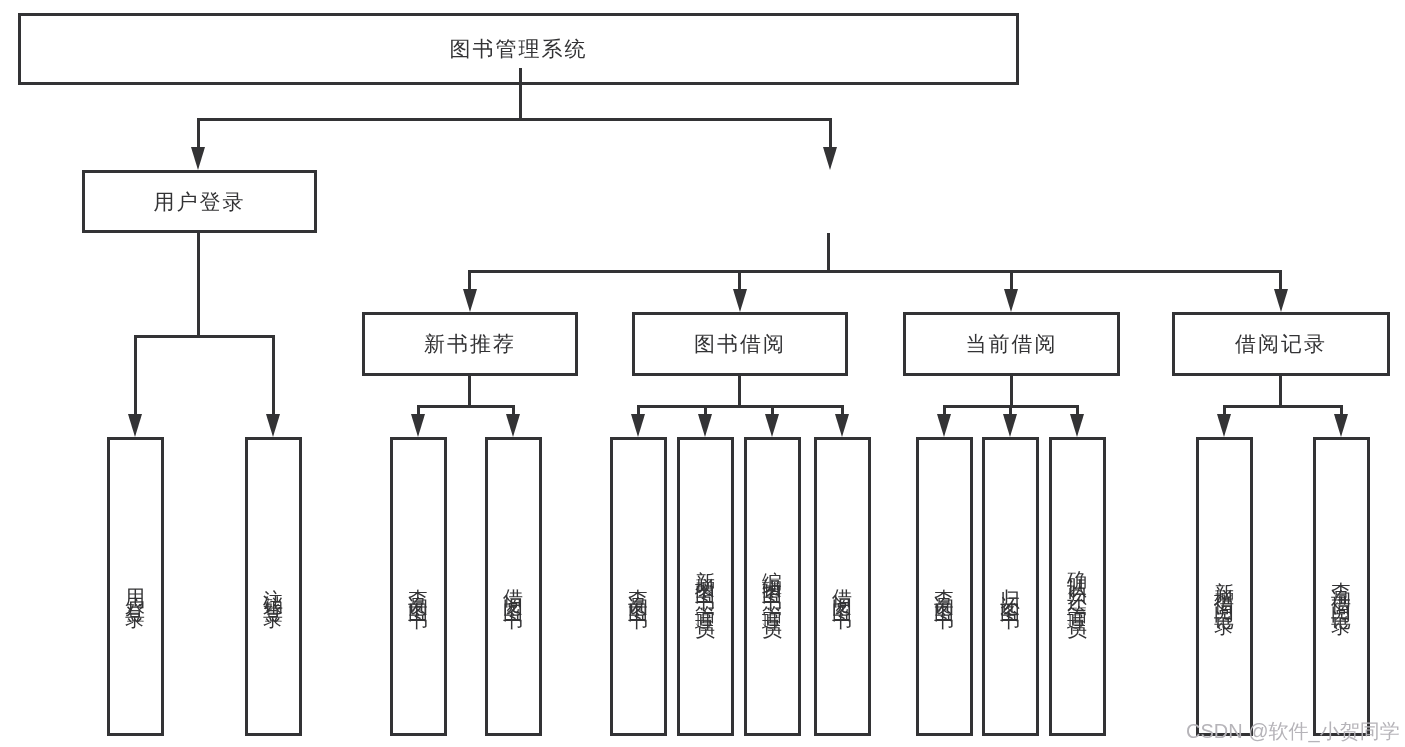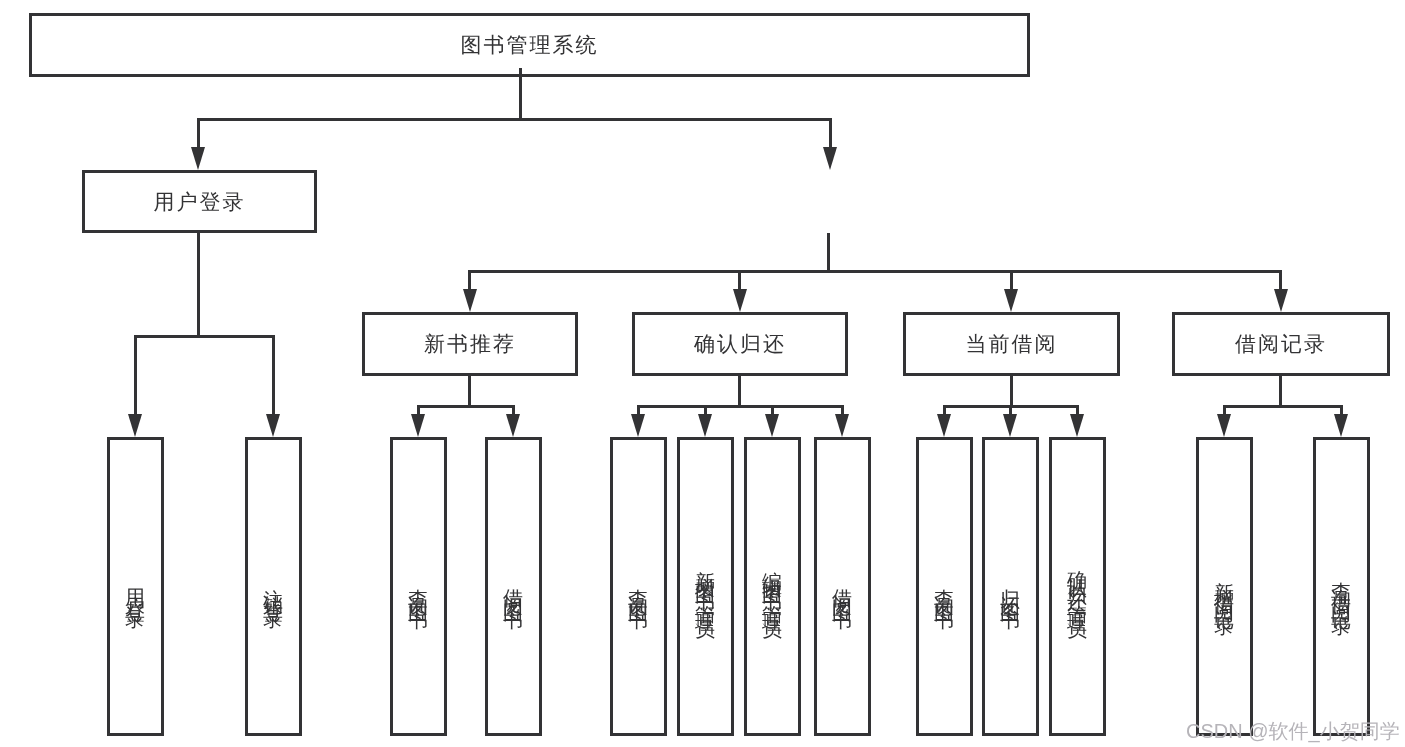--- a/index.html
+++ b/index.html
@@ -58,21 +58,21 @@
     font-size: 20px;
     color: #b6b4b9;
     white-space: nowrap;
   }
 </style>
 </head>
 <body>
 
 <div id="canvas">
 
-  <div class="box" style="left:29px; top:13px; width:1001px; height:64px;">
+  <div class="box" style="left:18px; top:13px; width:1001px; height:72px;">
     <span class="lbl">图书管理系统</span>
   </div>
 
   <div class="vline" style="left:519px; top:68px; height:53px;"></div>
   <div class="hline" style="left:197px; top:118px; width:635px;"></div>
   <div class="vline" style="left:197px; top:118px; height:32px;"></div>
   <div class="arrow" style="left:191px; top:147px;"></div>
   <div class="vline" style="left:829px; top:118px; height:32px;"></div>
   <div class="arrow" style="left:823px; top:147px;"></div>
 
@@ -95,21 +95,21 @@
   <div class="arrow" style="left:733px; top:289px;"></div>
   <div class="vline" style="left:1010px; top:270px; height:21px;"></div>
   <div class="arrow" style="left:1004px; top:289px;"></div>
   <div class="vline" style="left:1279px; top:270px; height:21px;"></div>
   <div class="arrow" style="left:1274px; top:289px;"></div>
 
   <div class="box" style="left:362px; top:312px; width:216px; height:64px;justify-content:center;">
     <span class="lbl">新书推荐</span>
   </div>
   <div class="box" style="left:632px; top:312px; width:216px; height:64px;">
-    <span class="lbl">确认归还</span>
+    <span class="lbl">图书借阅</span>
   </div>
   <div class="box" style="left:1172px; top:312px; width:218px; height:64px;">
     <span class="lbl">借阅记录</span>
   </div>
   <div class="box" style="left:903px; top:312px; width:217px; height:64px;">
     <span class="lbl">当前借阅</span>
   </div>
 
   <div class="vline" style="left:468px; top:376px; height:31px;"></div>
   <div class="hline" style="left:417px; top:405px; width:98px;"></div>

